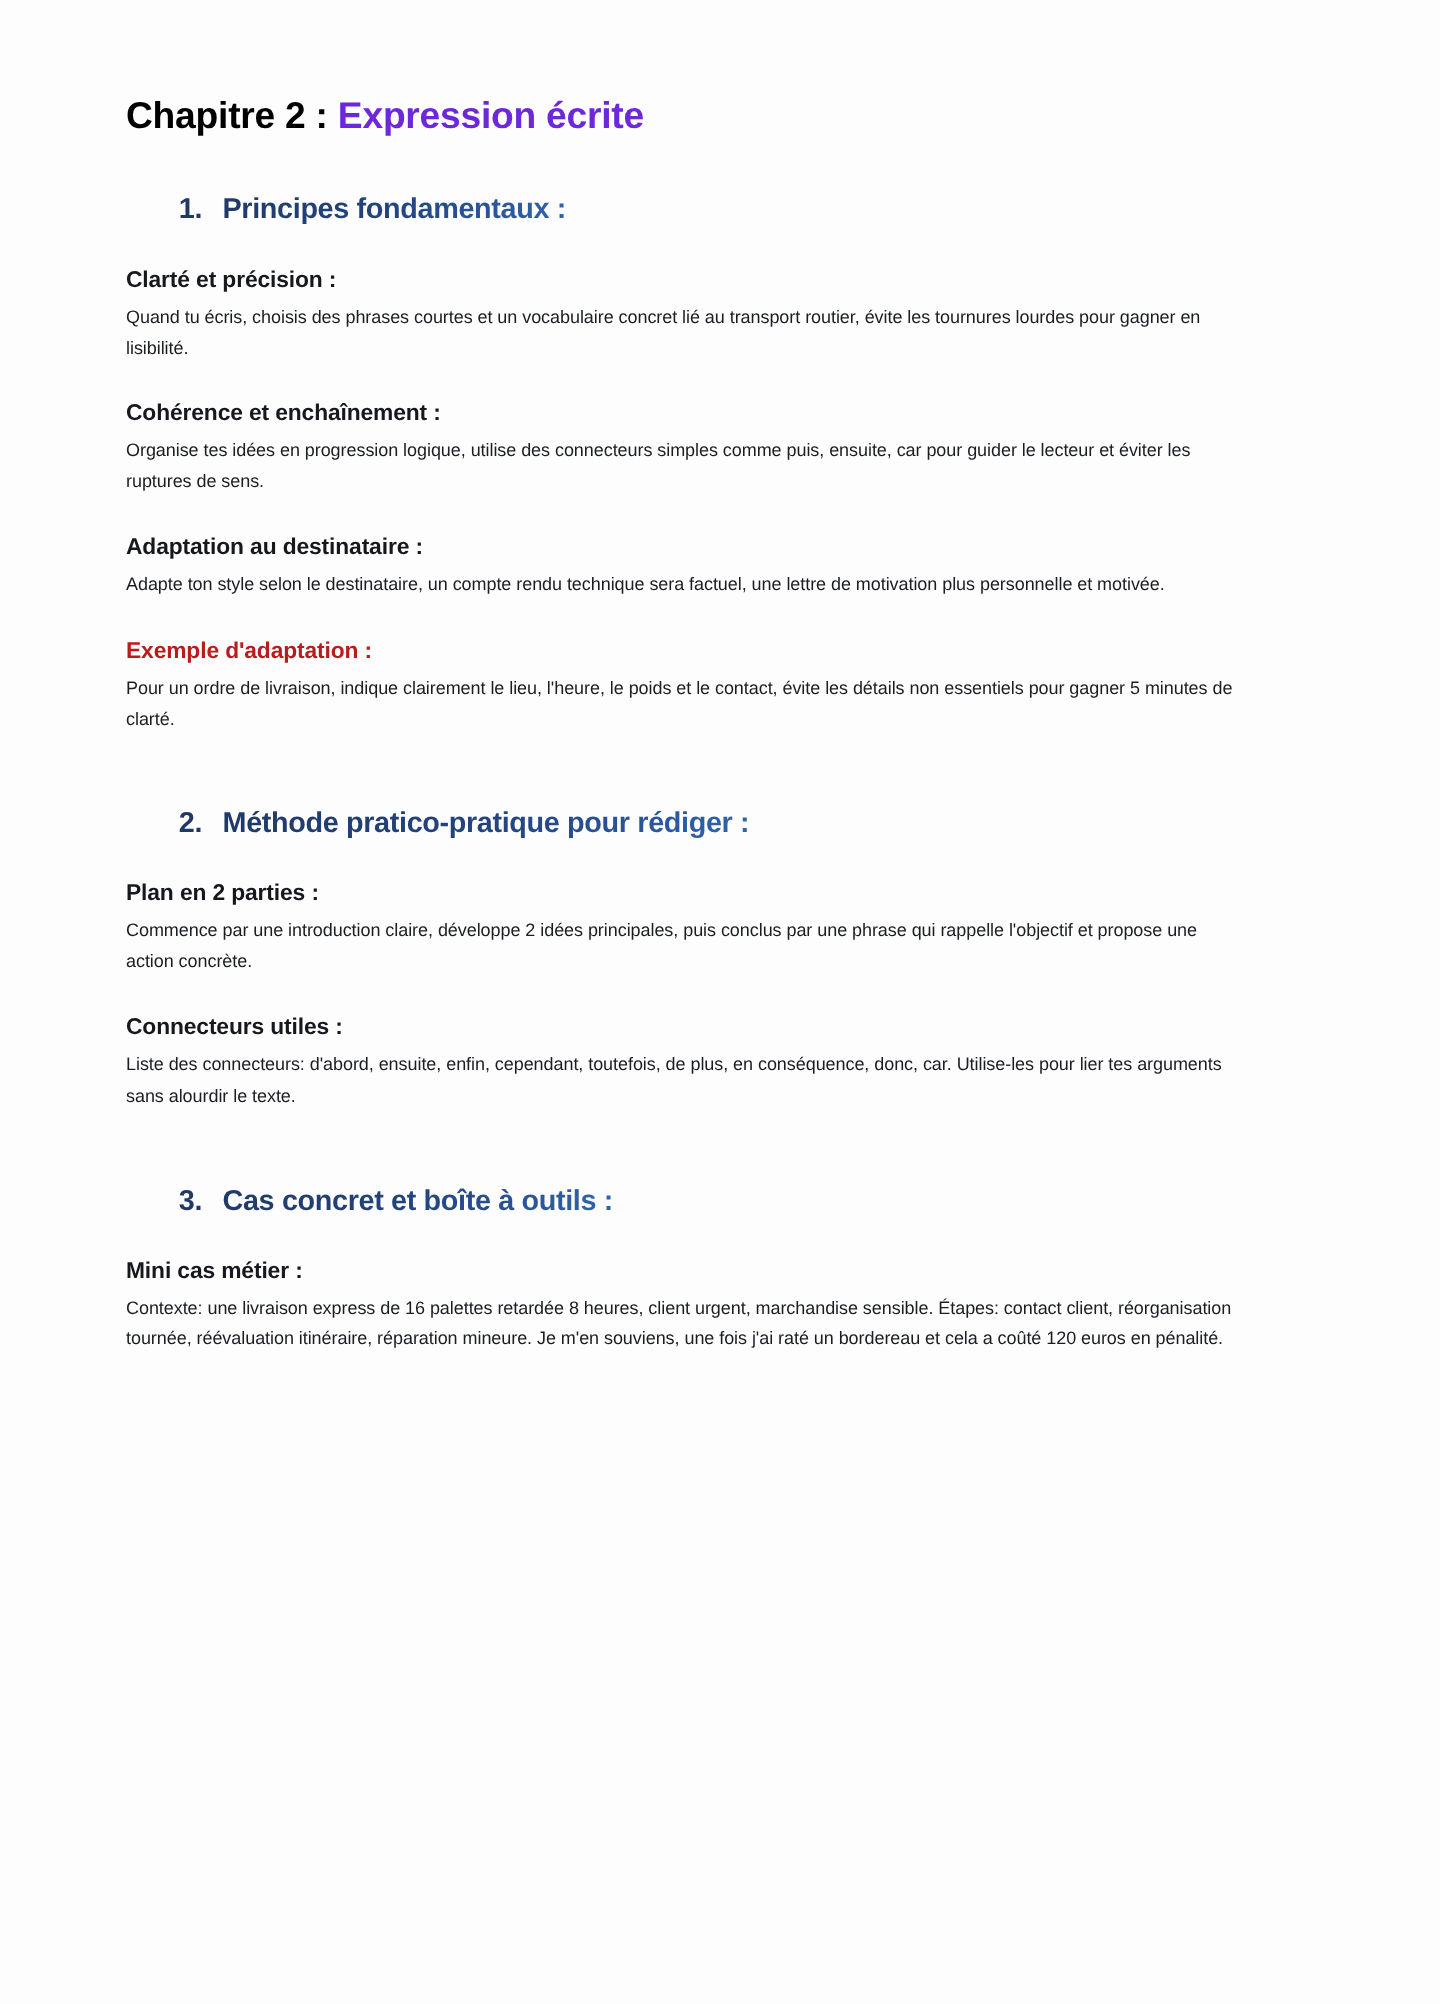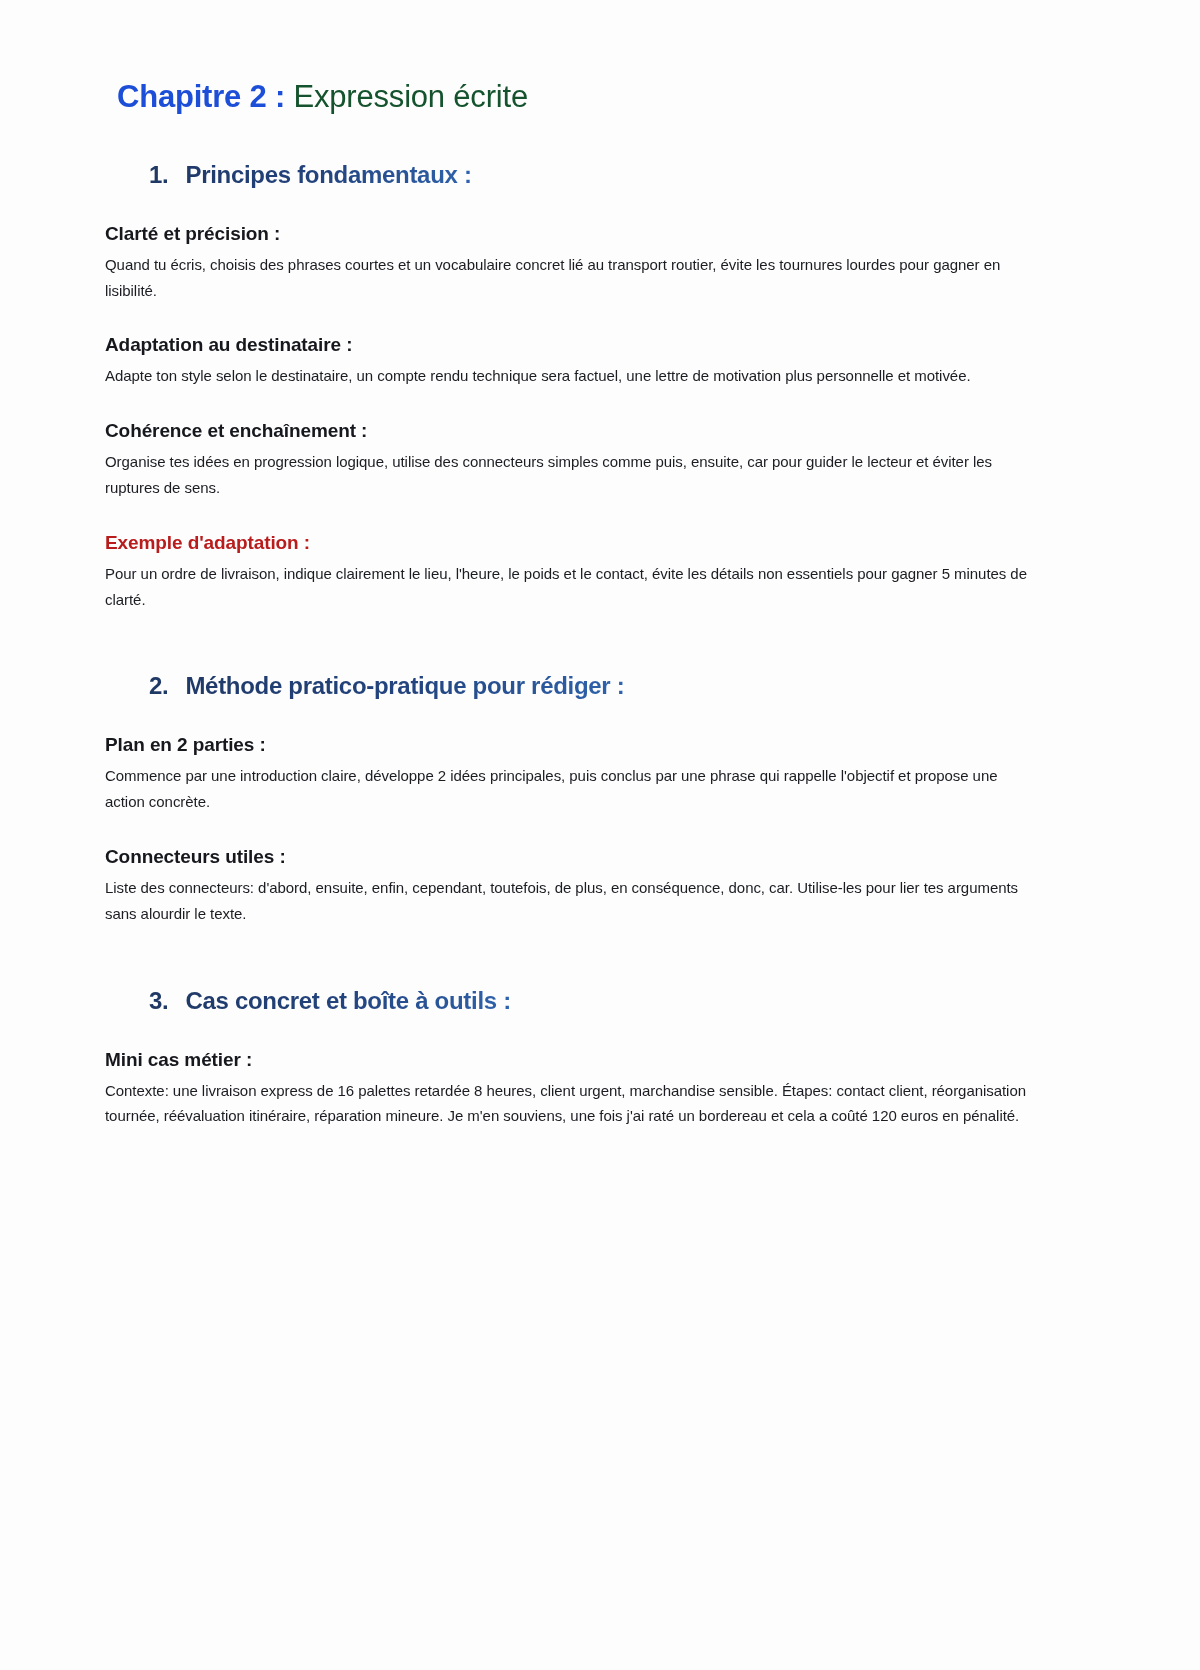--- a/index.html
+++ b/index.html
@@ -27,26 +27,25 @@
   .chapter-title {
     font-size: 31px;
     line-height: 1.25;
     letter-spacing: -0.2px;
     margin: 0 0 44px 0;
     color: #c9a227;
     white-space: nowrap;
   }
   .chapter-title .ct-strong {
     font-weight: 700;
-    color: #1d4ed8;
-    margin-left: 12px;
+    color: #000000;
   }
   .chapter-title .ct-rest {
-    font-weight: 400;
-    color: #14532d;
+    font-weight: 700;
+    color: #6d28d9;
     text-align: center;
   }
 
   
   .section-heading {
     display: flex;
     align-items: baseline;
     gap: 17px;
     margin: 0 0 34px 44px;
     font-size: 24px;
@@ -103,27 +102,27 @@
     <span class="sh-num">1.</span>
     <span class="sh-text">Principes fondamentaux :</span>
   </div>
 
   <div class="block">
     <div class="block-title">Clarté et précision :</div>
     <p class="block-body">Quand tu écris, choisis des phrases courtes et un vocabulaire concret lié au transport routier, évite les tournures lourdes pour gagner en lisibilité.</p>
   </div>
 
   <div class="block">
-    <div class="block-title">Adaptation au destinataire :</div>
-    <p class="block-body">Adapte ton style selon le destinataire, un compte rendu technique sera factuel, une lettre de motivation plus personnelle et motivée.</p>
+    <div class="block-title">Cohérence et enchaînement :</div>
+    <p class="block-body">Organise tes idées en progression logique, utilise des connecteurs simples comme puis, ensuite, car pour guider le lecteur et éviter les ruptures de sens.</p>
   </div>
 
   <div class="block">
-    <div class="block-title">Cohérence et enchaînement :</div>
-    <p class="block-body">Organise tes idées en progression logique, utilise des connecteurs simples comme puis, ensuite, car pour guider le lecteur et éviter les ruptures de sens.</p>
+    <div class="block-title">Adaptation au destinataire :</div>
+    <p class="block-body">Adapte ton style selon le destinataire, un compte rendu technique sera factuel, une lettre de motivation plus personnelle et motivée.</p>
   </div>
 
   <div class="block">
     <div class="block-title green">Exemple d'adaptation :</div>
     <p class="block-body">Pour un ordre de livraison, indique clairement le lieu, l'heure, le poids et le contact, évite les détails non essentiels pour gagner 5 minutes de clarté.</p>
   </div>
 
   <div class="section-heading section-2">
     <span class="sh-num">2.</span>
     <span class="sh-text">Méthode pratico-pratique pour rédiger :</span>

